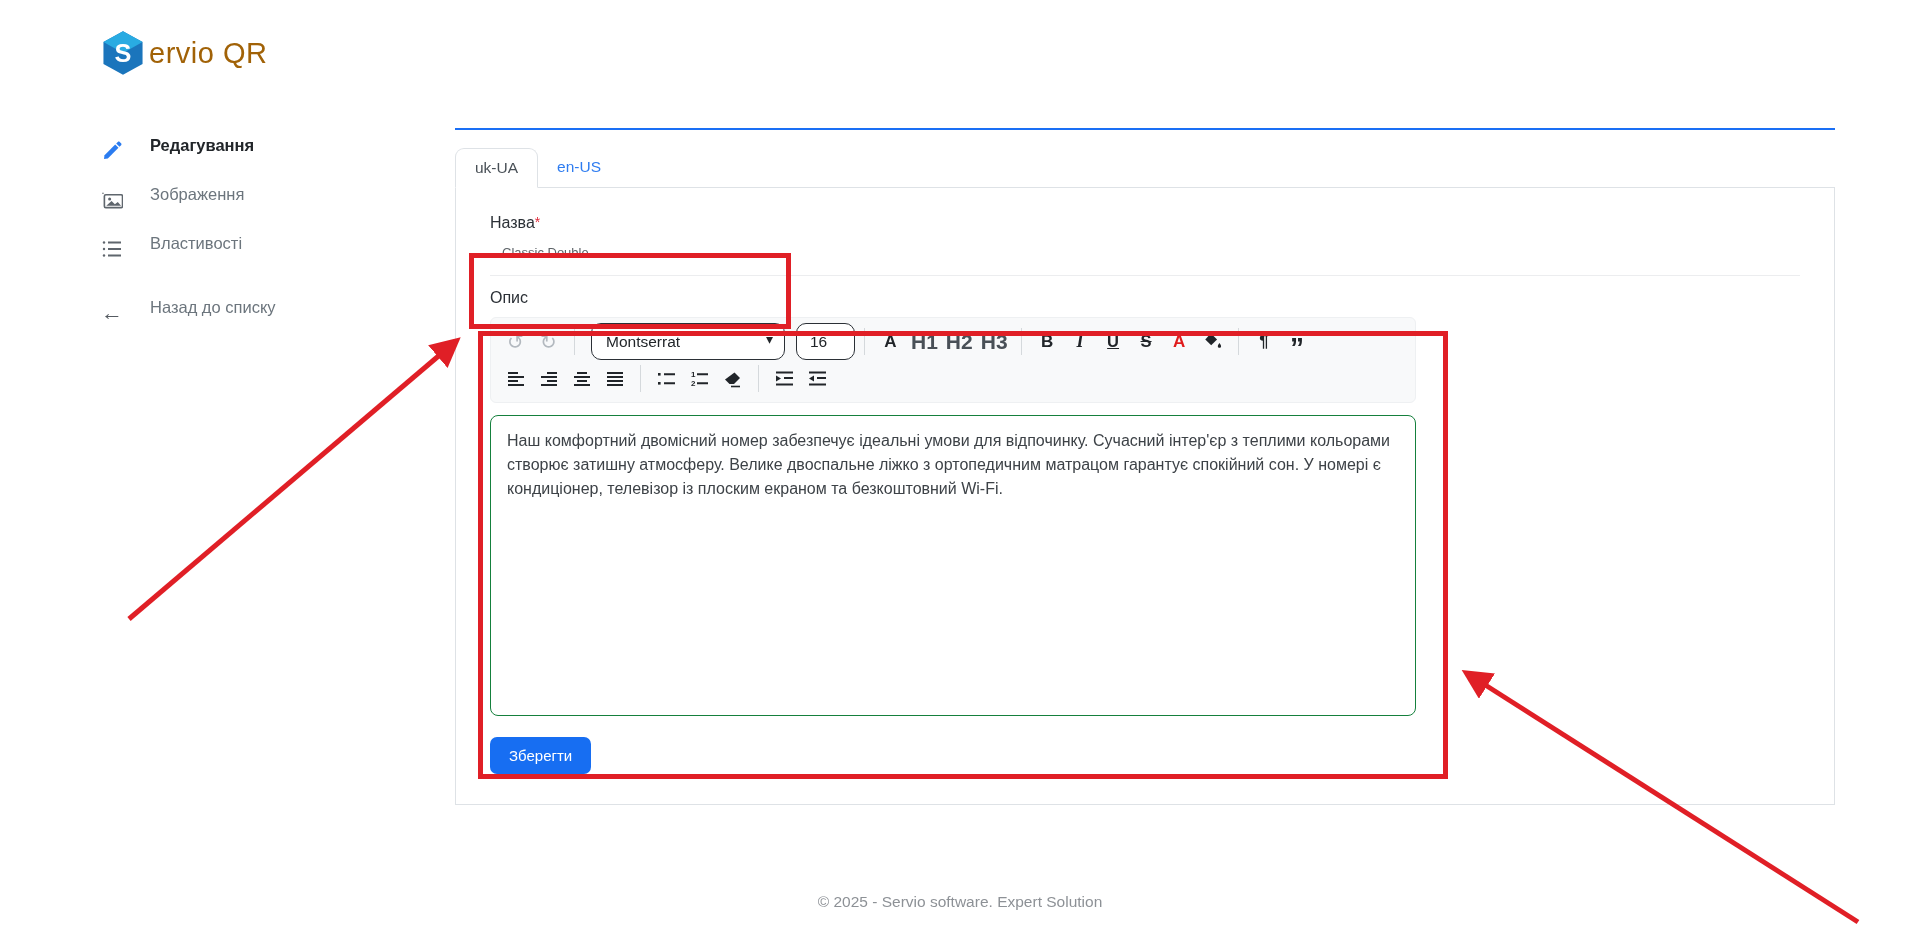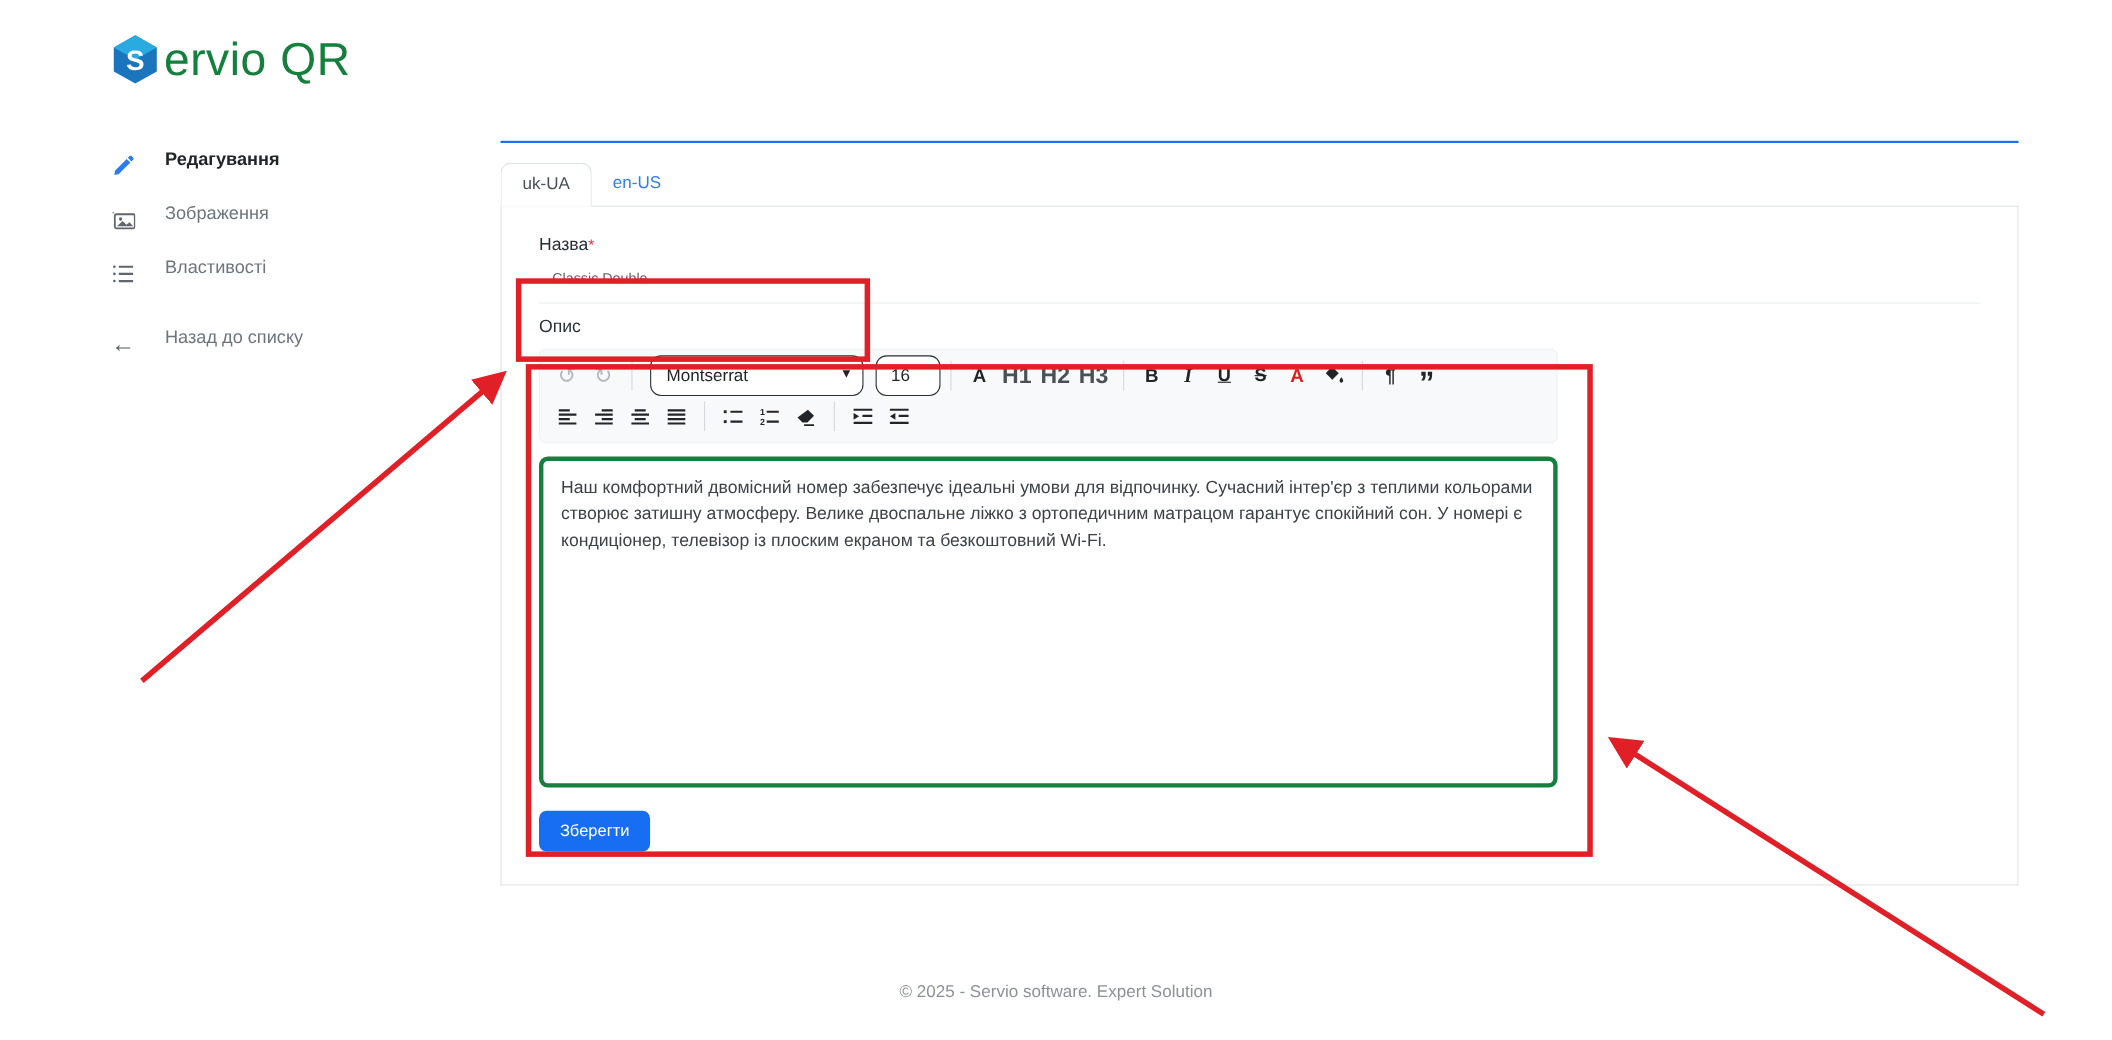--- a/index.html
+++ b/index.html
@@ -1,21 +1,21 @@
 <!DOCTYPE html>
 <html><head>
 <meta charset="utf-8">
 <style>
   html,body{margin:0;padding:0;background:#fff;}
   body{font-family:"Liberation Sans","DejaVu Sans",sans-serif;}
   .app{position:relative;width:1920px;height:945px;background:#fff;overflow:hidden;}
 
   
   .logo{position:absolute;left:100px;top:30px;display:flex;align-items:center;gap:3px;cursor:pointer;}
-  .logo-text{font-size:42px;color:#15803d;font-weight:500;letter-spacing:.5px;}
+  .logo-text{font-size:29px;color:#a16207;font-weight:500;letter-spacing:.5px;}
 
   
   .sidebar{position:absolute;left:100px;top:136px;width:300px;}
   .side-item{display:flex;gap:26px;height:30px;margin-bottom:19px;font-size:16.5px;color:#6c757d;cursor:pointer;}
   .side-item .ic{width:24px;display:flex;justify-content:center;align-items:center;}
   .side-item.active{color:#212529;font-weight:700;}
   .side-back{margin-top:34px;}
   .back-arrow{font-size:22px;color:#555b61;line-height:1;}
 
   
@@ -47,21 +47,21 @@
   .b-under{font-weight:700;font-size:16.5px;text-decoration:underline;}
   .b-strike{font-weight:700;font-size:16.5px;text-decoration:line-through;}
   .b-fore{font-weight:700;font-size:17px;color:#e01b1b;}
   .b-para{font-weight:700;font-size:17px;}
   .b-quote{font-weight:700;font-size:28px;line-height:.2;padding-top:12px;}
   .select-wrap{position:relative;margin:0 9px 0 7px;}
   .font-select{appearance:none;-webkit-appearance:none;width:194px;height:37px;border:1px solid #2b3036;border-radius:10px;padding:0 30px 0 14px;font-size:15.5px;color:#212529;background:#fff;font-family:inherit;}
   .select-wrap::after{content:"▾";position:absolute;right:12px;top:8px;font-size:14px;color:#212529;pointer-events:none;}
   .size-input{width:44px;height:35px;border:1px solid #2b3036;border-radius:10px;padding:0 0 0 13px;font-size:15.5px;color:#212529;margin-left:2px;background:#fff;font-family:inherit;}
 
-  .content-box{margin-top:12px;border:4px solid #15803d;border-radius:8px;height:301px;box-sizing:border-box;padding:13px 16px;font-size:16px;color:#3d4247;line-height:1.5;background:#fff;overflow:hidden;cursor:text;}
+  .content-box{margin-top:12px;border:1px solid #15803d;border-radius:8px;height:301px;box-sizing:border-box;padding:13px 16px;font-size:16px;color:#3d4247;line-height:1.5;background:#fff;overflow:hidden;cursor:text;}
 
   .save-btn{margin-top:21px;background:#176ef2;color:#fff;border:none;border-radius:7px;padding:10px 19px;font-size:15px;cursor:pointer;font-family:inherit;}
 
   .footer{position:absolute;left:0;right:0;top:893px;text-align:center;color:#8d9196;font-size:15.5px;}
 
   
   .anno-box{position:absolute;border:5px solid #e01f26;z-index:50;pointer-events:none;}
   .box1{left:469px;top:253px;width:312px;height:66px;}
   .box2{left:478px;top:331px;width:960px;height:438px;}
   .anno-svg{position:absolute;left:0;top:0;z-index:51;pointer-events:none;}

